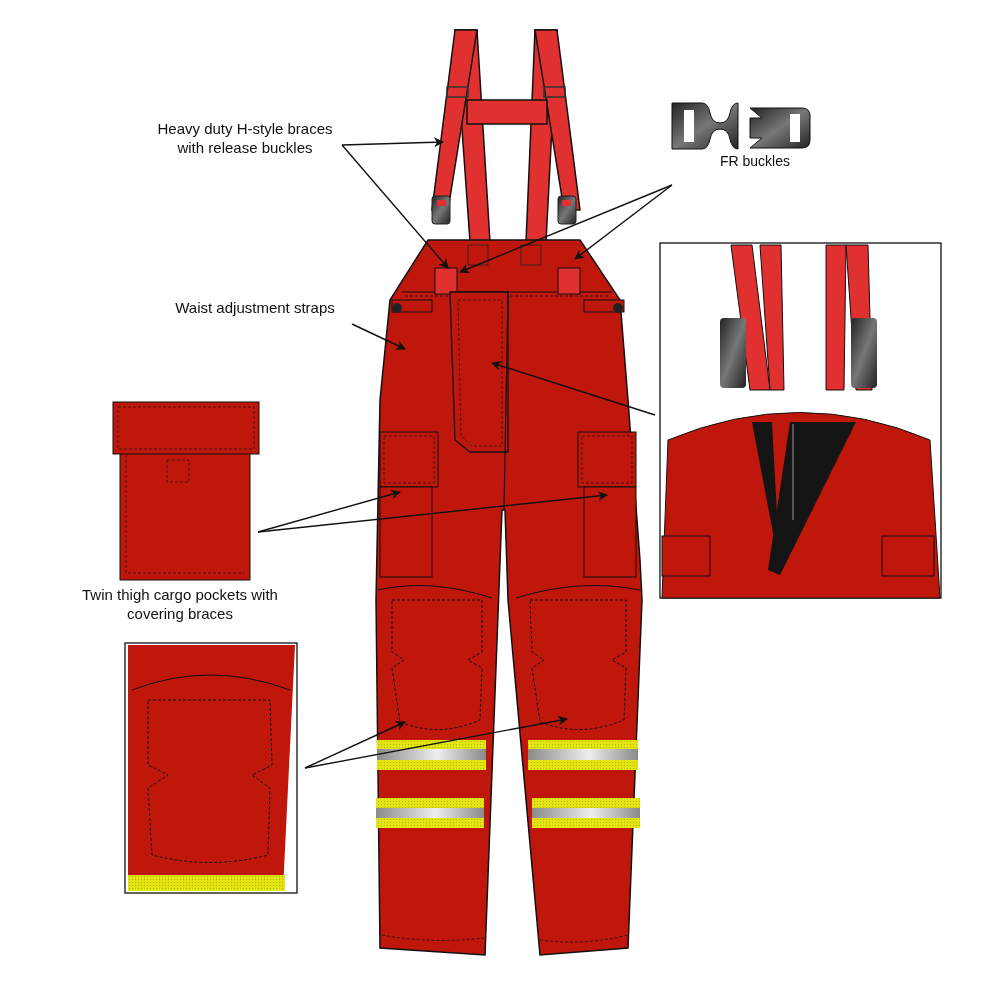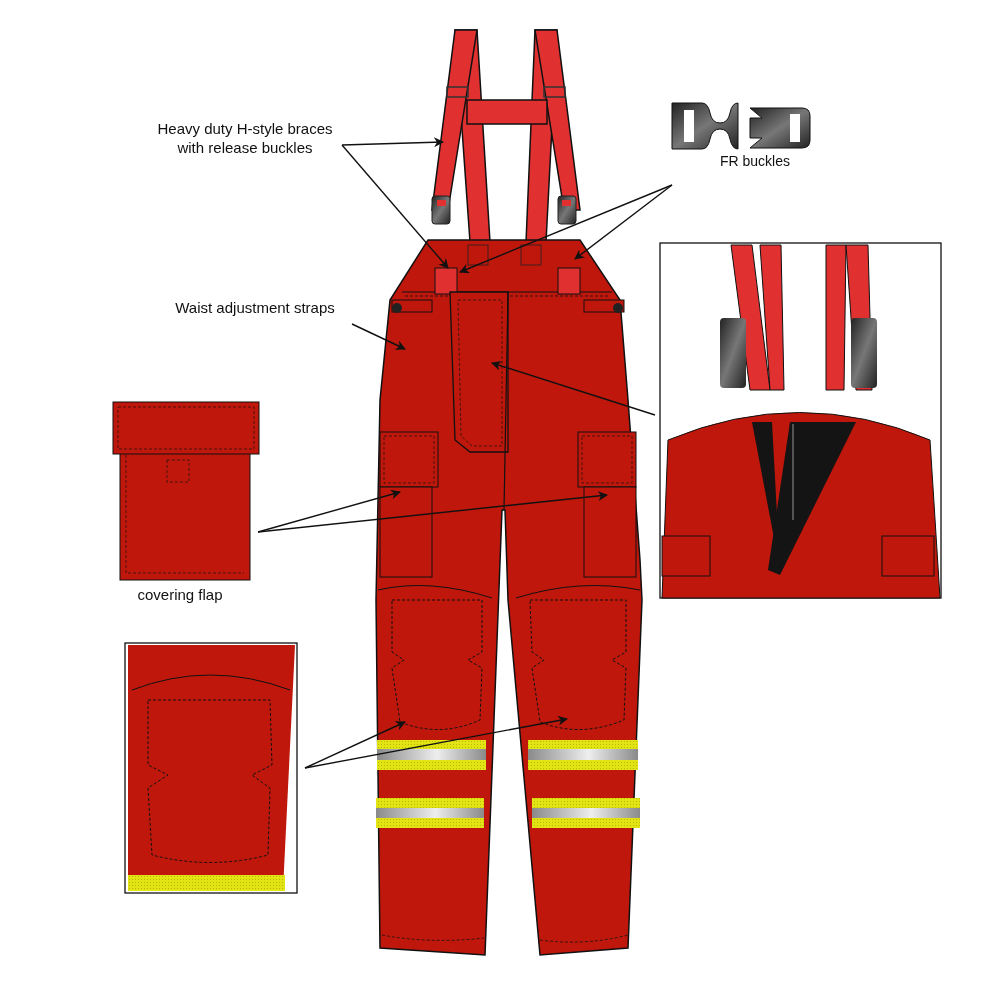--- a/index.html
+++ b/index.html
@@ -173,18 +173,19 @@
 
 <div class="label big" style="left:665px; top:153px; width:180px;">
   <span>FR buckles</span>
 </div>
 
 <div class="label" style="left:145px; top:299px; width:220px;">
   <span>Waist adjustment straps</span>
 </div>
 
 <div class="label" style="left:30px; top:586px; width:300px;">
-  <span>covering flap</span>
+  <span>Twin thigh cargo pockets with</span>
+  <span>covering braces</span>
 </div>
 
 
 
 </div>
 
 </body></html>

